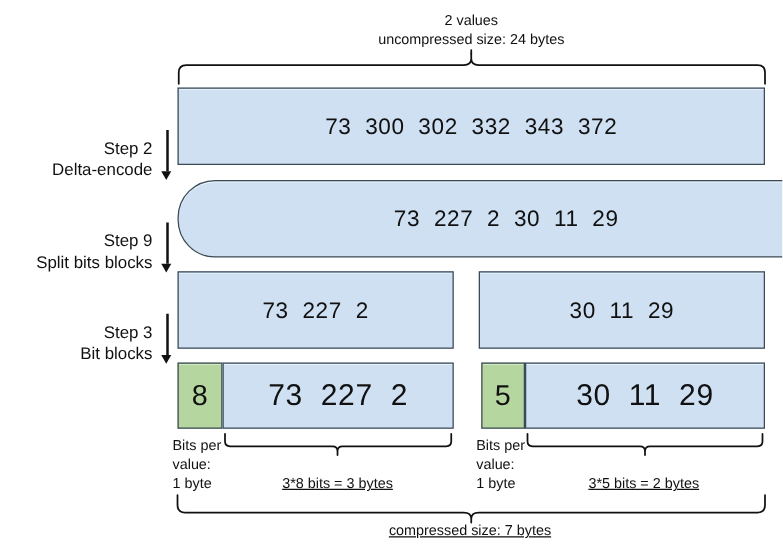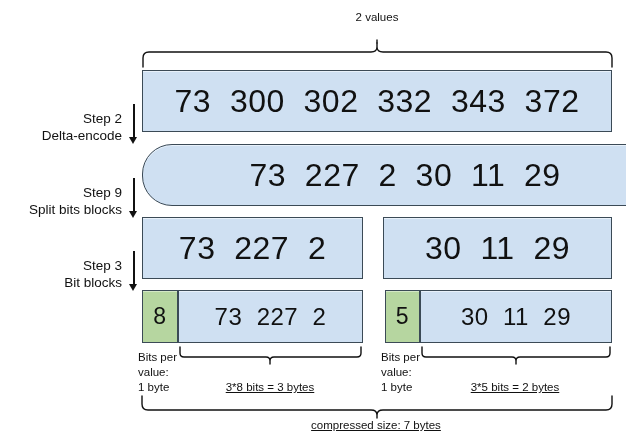--- a/index.html
+++ b/index.html
@@ -29,21 +29,21 @@
     box-shadow: inset 0 1px 0 #e8f1fa;
     display: flex;
     align-items: center;
     justify-content: center;
   }
   .box.green {
     background: #b6d6a0;
     box-shadow: inset 0 1px 0 #d4e8c6;
   }
   .box .values {
-    font-size: 32px;
+    font-size: 18px;
     letter-spacing: 0.5px;
     color: #111111;
     white-space: pre;
     font-family: "Liberation Sans", sans-serif;
   }
   .box .values.small {
     font-size: 24px;
   }
   .box.green .values {
     font-size: 23px;
@@ -113,20 +113,21 @@
     pointer-events: none;
   }
 </style>
 </head>
 <body>
 
 <div id="diagram">
 
   <div class="top-caption" style="left:217px; top:10px; width:320px;">
     <span>2 values</span>
+    <span>uncompressed size: 24 bytes</span>
   </div>
 
   <div class="step-label" style="left:10px; top:110px; width:112px;">
     <span class="l1">Step 2</span>
     <span class="l2">Delta-encode</span>
   </div>
 
   <div class="step-label" style="left:4px; top:184px; width:118px;">
     <span class="l1">Step 9</span>
     <span class="l2">Split bits blocks</span>

